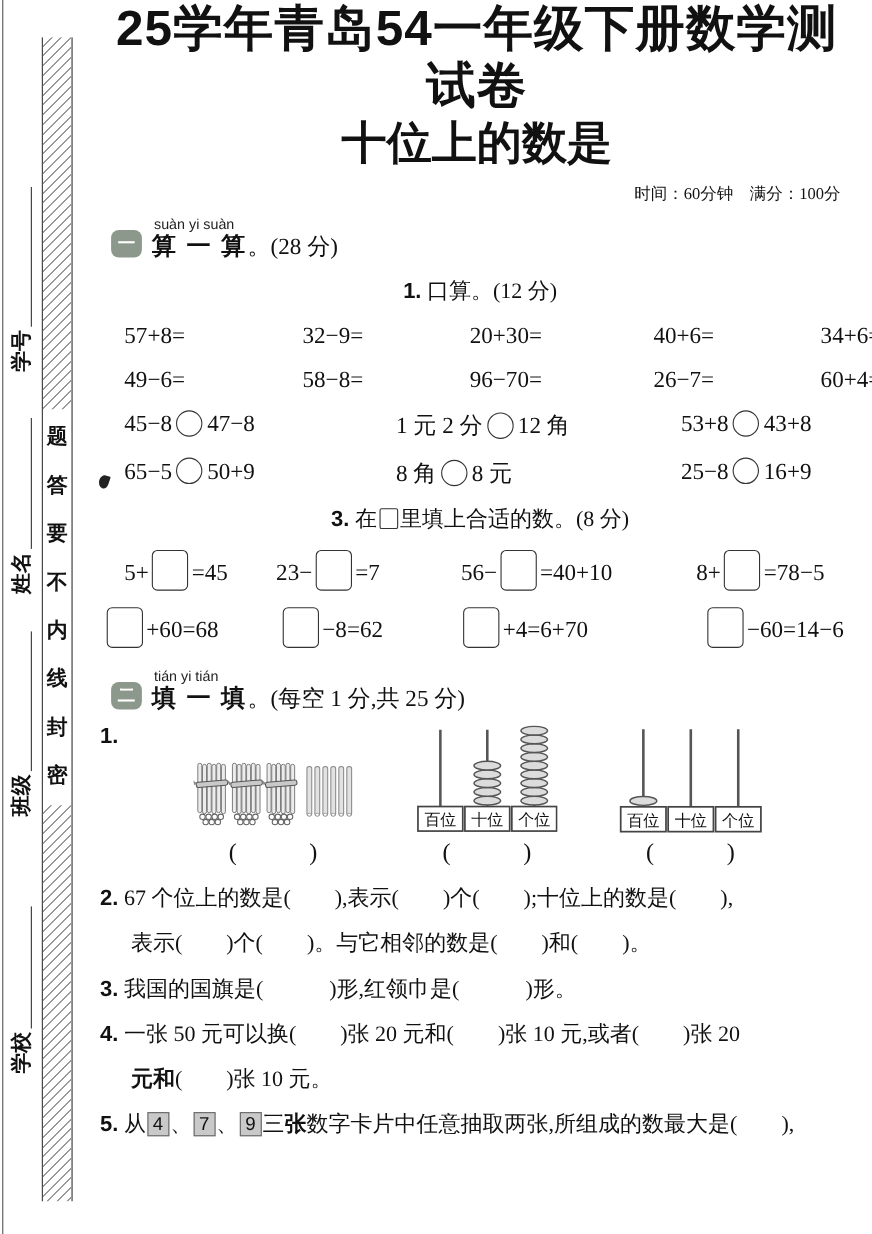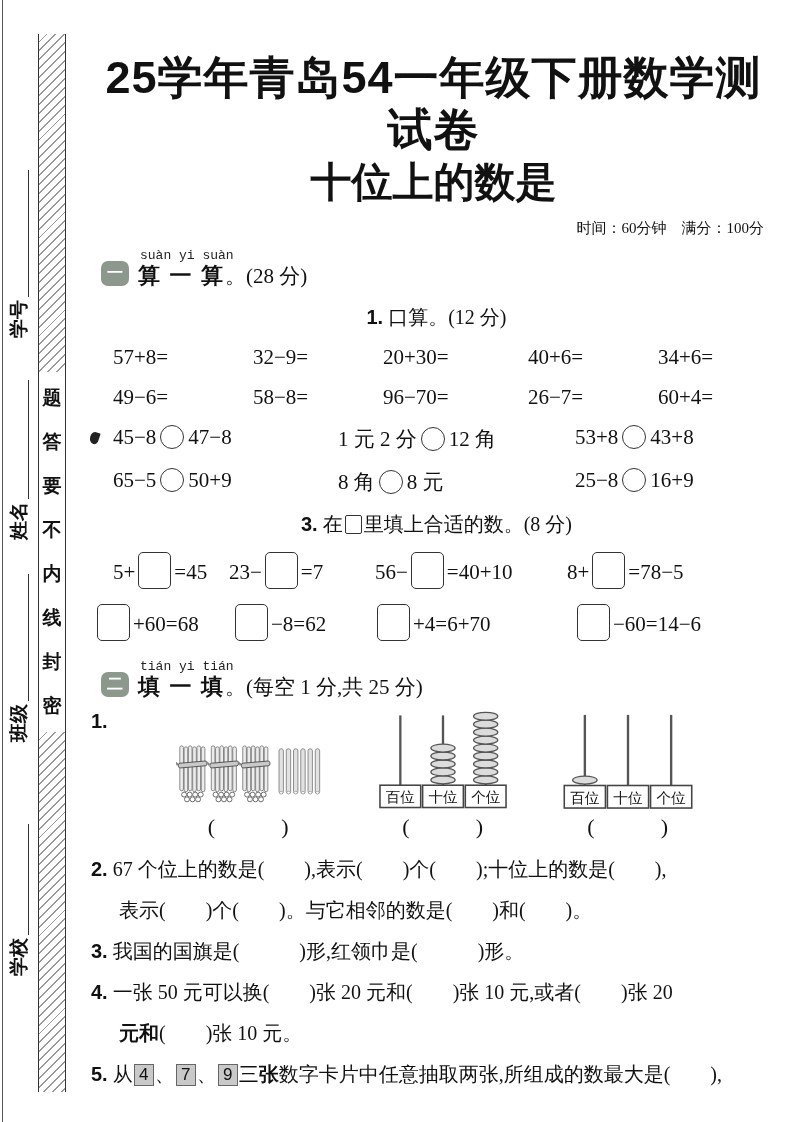--- a/index.html
+++ b/index.html
@@ -25,39 +25,39 @@
   .seal-chars span{font-size:19px;line-height:44px;font-weight:600;}
   .side-label{
     position:absolute;left:6px;height:26px;transform-origin:0 0;transform:rotate(-90deg);
     display:flex;align-items:flex-end;font-size:19px;font-weight:600;white-space:nowrap;
   }
   .sl-line{flex:1;border-bottom:1.5px solid #333;margin:0 0 3px 3px;}
   .artifact{position:absolute;left:90px;top:432px;width:9px;height:12px;background:#222;
     border-radius:70% 10% 60% 80%;transform:rotate(18deg);}
   
   .main{position:absolute;left:85px;top:0;width:697px;}
-  .title1{margin-top:52px;text-align:center;font-family:"Liberation Sans","DejaVu Sans",sans-serif;
+  .title1{text-align:center;font-family:"Liberation Sans","DejaVu Sans",sans-serif;
     font-weight:900;font-size:45px;line-height:1.15;letter-spacing:1px;}
   .title2{text-align:center;font-family:"Liberation Sans","DejaVu Sans",sans-serif;
     font-weight:900;font-size:41px;line-height:1.1;margin-top:4px;}
   .info{ text-align:right;padding-right:18px;font-size:15px;margin-top:14px;}
   
   .sec-head{display:flex;align-items:flex-end;margin-top:10px;margin-left:16px;}
   .badge{display:inline-flex;width:28px;height:25px;margin:0 9px 3px 0;border-radius:7px;
     background:#8d988d;color:#fff;align-items:center;justify-content:center;
     font-weight:bold;font-size:16px;flex:0 0 auto;}
   .title-wrap{display:flex;flex-direction:column;}
   .pinyin{font-size:13px;color:#222;margin-left:2px;line-height:15px;
-    font-family:Liberation Mono, monospace;}
+    font-family:Liberation Sans, sans-serif;}
   .title-line{font-size:21px;line-height:26px;}
   .title-line b{font-size:22px;letter-spacing:2px;}
   
   .q-label{font-size:20px;margin-top:15px;margin-left:6px;line-height:26px;text-align:center;}
   .q-label b,.qnum{font-family:"Liberation Sans",sans-serif;font-weight:bold;}
-  .eq-row{display:grid;padding-left:28px;margin-top:15px;font-size:21px;}
+  .eq-row{display:grid;padding-left:28px;margin-top:15px;font-size:21px;gap:22px;}
   .g5{grid-template-columns:140px 130px 145px 130px 1fr;}
   .g3{grid-template-columns:225px 237px 1fr;}
   .g4a{grid-template-columns:116px 146px 192px 1fr;align-items:center;}
   .g4b{grid-template-columns:138px 142px 200px 1fr;align-items:center;padding-left:9px;}
   .eq{white-space:nowrap;}
   
   .circle{display:inline-block;width:22px;height:22px;border:1.6px solid #333;
     border-radius:50%;vertical-align:-5px;margin:0 4px;}
   .sqbox{display:inline-block;width:31px;height:35px;border:1.6px solid #333;
     border-radius:5px;vertical-align:-10px;margin:0 3px;background:#fff;}

